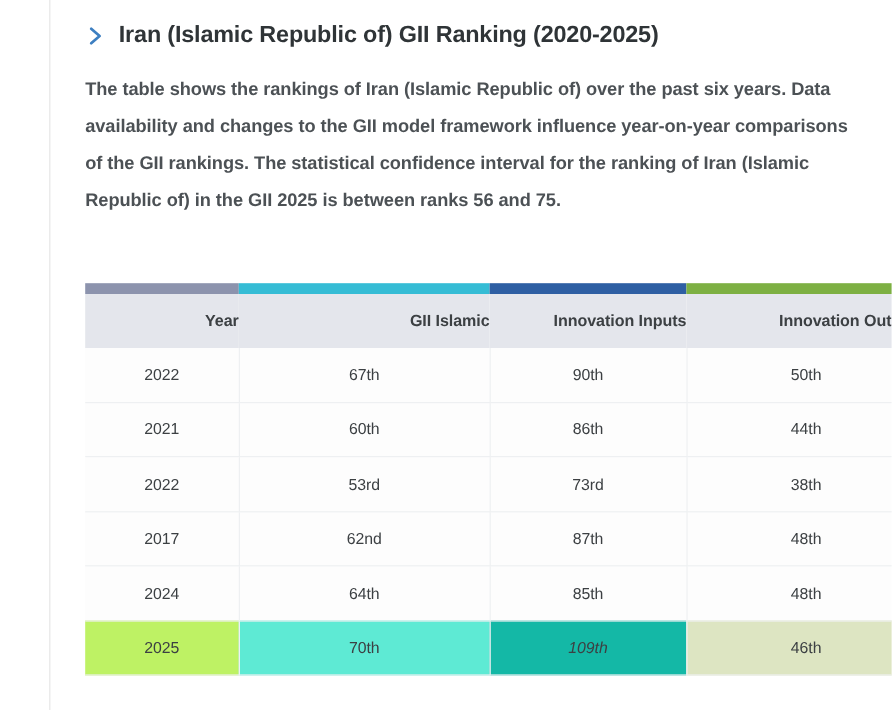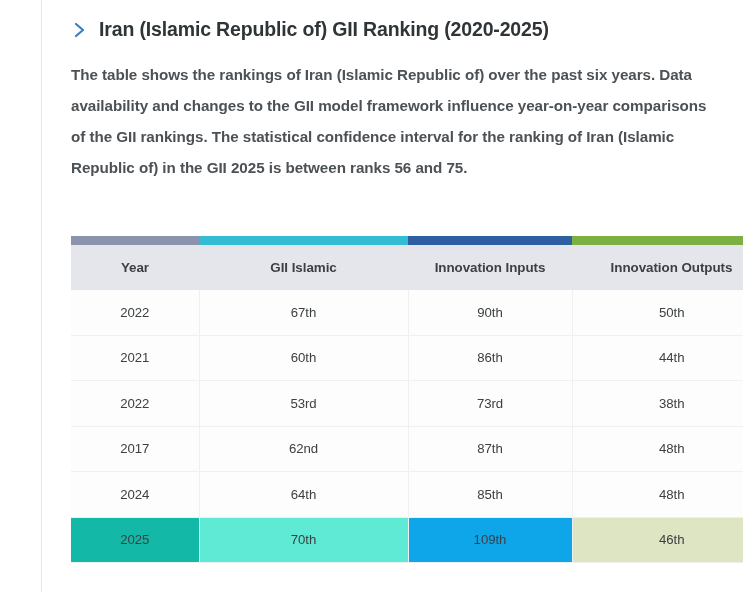--- a/index.html
+++ b/index.html
@@ -99,21 +99,21 @@
   }
   .bar { display: block; height: 9px; width: 100%; }
 
   
   tr.header-row th {
     background: #e4e6ec;
     height: 45px;
     font-size: 13.4px;
     font-weight: bold;
     color: #3c4043;
-    text-align: center;
+    text-align: right;
     vertical-align: middle;
     padding: 0;
     border: 0;
     letter-spacing: -0.05px;
   }
 
   
   tbody td {
     height: 44.5px;
     text-align: center;
@@ -202,22 +202,22 @@
             <td>87th</td>
             <td>48th</td>
           </tr>
           <tr>
             <td>2024</td>
             <td>64th</td>
             <td>85th</td>
             <td>48th</td>
           </tr>
           <tr>
-            <td style="background: #14b8a6; margin-top: 12px;">2025</td>
+            <td style="background: #bef264; margin-top: 12px;">2025</td>
             <td style="background: #5eead4;">70th</td>
-            <td style="background: #0ea5e9;">109th</td>
+            <td style="background: #14b8a6; font-style: italic;">109th</td>
             <td style="background: rgb(221, 229, 194);">46th</td>
           </tr>
         </tbody>
     </table>
   </div>
 
 </div>
 
 </body></html>

